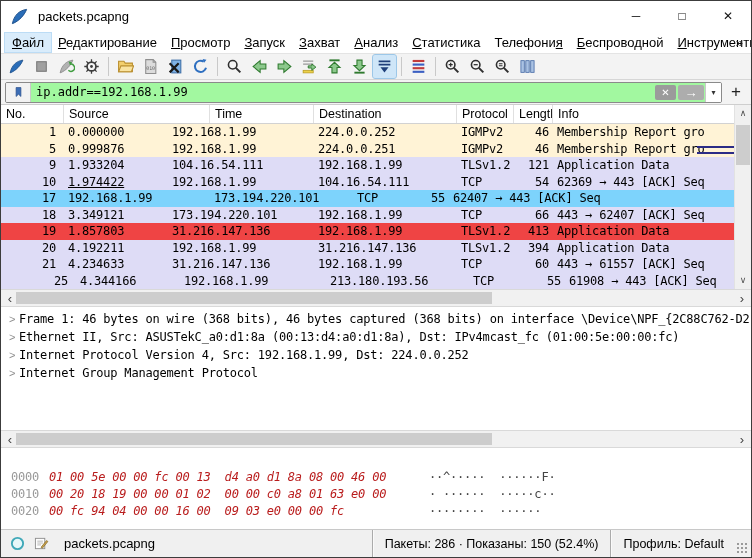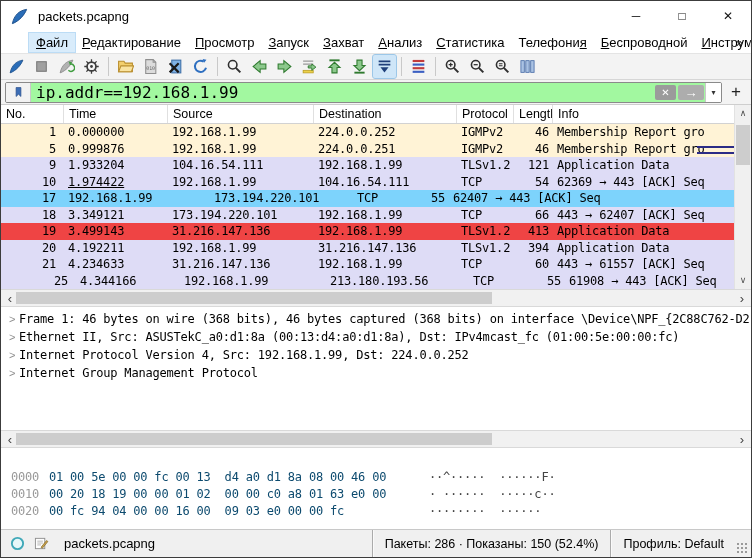--- a/index.html
+++ b/index.html
@@ -16,35 +16,35 @@
   
   .titlebar { flex: 0 0 30px; display: flex; align-items: center; background: #fff; }
   .title-icon { margin-left: 9px; display: flex; }
   .title-icon svg { width: 19px; height: 19px; }
   .title-text { margin-left: 9px; font-size: 13px; }
   .controls { margin-left: auto; display: flex; height: 100%; }
   .ctrl { width: 46px; display: flex; align-items: center; justify-content: center; font-size: 12px; color: #111; }
   
   .menubar { flex: 0 0 22px; display: flex; align-items: center; padding-left: 4px; font-size: 13px; position: relative; background: #fff; }
   .menu-item { padding: 2px 7px; white-space: nowrap; }
-  .menu-item.active { background: #d9ecfb; outline: 1px solid #bcdcf5; margin-left: 24px; }
+  .menu-item.active { background: #d9ecfb; outline: 1px solid #bcdcf5; }
   .menu-overflow { position: absolute; right: 8px; font-size: 13px; color: #222; }
   
   .toolbar { flex: 0 0 27px; background: #f3f3f3; border-top: 1px solid #e4e4e4; border-bottom: 1px solid #d6d6d6; display: flex; align-items: center; padding-left: 3px; }
   .tb-btn { width: 23px; height: 23px; display: flex; align-items: center; justify-content: center; margin: 0 1px; border-radius: 2px; }
   .tb-btn svg { width: 17px; height: 17px; }
   .tb-btn.pressed { background: #cfe6f8; outline: 1px solid #9cc7e8; }
   .tb-sep { width: 1px; height: 19px; background: #c9c9c9; margin: 0 4px; flex: 0 0 1px; }
   
   .filterbar { flex: 0 0 25px; background: #f3f3f3; border-bottom: 1px solid #cecece; display: flex; align-items: center; padding: 0 5px 0 4px; }
   .filter-field { flex: 1; height: 21px; display: flex; align-items: stretch; border: 1px solid #8a8a8a; border-radius: 2px; background: #fff; overflow: hidden; }
   .bookmark-btn { width: 25px; background: #f2f2f2; border-right: 1px solid #c9c9c9; display: flex; align-items: center; justify-content: center; }
   .bookmark-btn svg { width: 11px; height: 14px; }
   .filter-green { flex: 1; display: flex; align-items: center; }
-  .filter-input { flex: 1; border: none; outline: none; font-family: "DejaVu Sans Mono", monospace; font-size: 16px; padding: 0 5px; height: 100%; }
+  .filter-input { flex: 1; border: none; outline: none; font-family: "DejaVu Sans Mono", monospace; font-size: 12px; padding: 0 5px; height: 100%; }
   .f-btn { width: 21px; height: 15px; margin: 0 1px; background: #9b9b9b; color: #fff; border-radius: 2px; display: flex; align-items: center; justify-content: center; font-size: 10px; flex: 0 0 auto; }
   .f-btn.apply { width: 26px; background: #adadad; font-size: 13px; }
   .dropdown-btn { width: 16px; border-left: 1px solid #c9c9c9; background: #fff; display: flex; align-items: center; justify-content: center; font-size: 8px; color: #333; }
   .add-btn { width: 20px; text-align: center; font-size: 17px; color: #222; margin-left: 4px; }
   
   .pkt-section { flex: 0 0 184px; position: relative; background: #fff; }
   .pkt-header { position: absolute; top: 0; left: 0; right: 17px; height: 19px; display: flex; border-bottom: 1px solid #d2d2d2; background: #fff; }
   .hdr-cell { padding: 2px 0 0 5px; border-right: 1px solid #e0e0e0; font-size: 12.5px; overflow: hidden; white-space: nowrap; flex: 0 0 auto; }
   .pkt-rows { position: absolute; top: 19px; left: 0; right: 17px; bottom: 0; font-family: "DejaVu Sans Mono", monospace; font-size: 12px; letter-spacing: -0.2px; overflow: hidden; }
   .pkt-row { height: 16.5px; line-height: 16.5px; display: flex; }
@@ -63,21 +63,21 @@
   .hs-thumb { position: absolute; top: 2px; height: 12px; background: #cdcdcd; }
   
   .details { flex: 0 0 123px; background: #fff; font-family: "DejaVu Sans Mono", monospace; font-size: 12px; letter-spacing: -0.2px; padding-top: 3px; overflow: hidden; }
   .detail-row { height: 18px; display: flex; align-items: center; white-space: pre; }
   .expander { width: 14px; margin-left: 4px; color: #8f8f8f; font-size: 11px; text-align: center; flex: 0 0 14px; font-family: "Liberation Sans", sans-serif; }
   .detail-text { white-space: pre; }
   
   .hexpane { flex: 0 0 81px; background: #fff; font-family: "DejaVu Sans Mono", monospace; font-size: 12px; letter-spacing: -0.2px; padding-top: 22px; overflow: hidden; }
   .hex-row { height: 17px; display: flex; white-space: pre; }
   .hex-offset { color: #9a9a9a; width: 38px; margin-left: 10px; flex: 0 0 38px; }
-  .hex-bytes { width: 360px; flex: 0 0 360px; color: #0c4a6e; }
+  .hex-bytes { width: 360px; flex: 0 0 360px; color: #b91c1c; font-style: italic; }
   .hex-ascii { color: #444; margin-left: 20px; }
   
   .statusbar { flex: 0 0 28px; background: #f0f0f0; border-top: 1px solid #c8c8c8; display: flex; align-items: center; font-size: 12.5px; }
   .sb-icon { display: flex; align-items: center; margin-left: 9px; }
   .sb-icon svg { width: 15px; height: 15px; }
   .sb-file { margin-left: 15px; font-size: 13px; }
   .sb-right { margin-left: auto; display: flex; align-items: stretch; height: 100%; }
   .sb-sect { display: flex; align-items: center; padding: 0 12px; border-left: 1px solid #ababab; box-shadow: inset 1px 0 0 #fafafa; white-space: nowrap; }
   .grip { width: 13px; height: 13px; align-self: flex-end; margin: 0 2px 2px 0;
           background-image: radial-gradient(circle, #9a9a9a 1px, transparent 1.4px);
@@ -262,22 +262,22 @@
         <div class="f-btn apply">→</div>
       </div>
       <div class="dropdown-btn">▾</div>
     </div>
     <div class="add-btn">+</div>
   </div>
 
   <div class="pkt-section">
     <div class="pkt-header" id="pkt-header">
         <div class="hdr-cell" style="width: 63px;">No.</div>
+        <div class="hdr-cell" style="width: 146px;">Source</div>
         <div class="hdr-cell" style="width: 104px;">Time</div>
-        <div class="hdr-cell" style="width: 146px;">Source</div>
         <div class="hdr-cell" style="width: 143px;">Destination</div>
         <div class="hdr-cell" style="width: 57px;">Protocol</div>
         <div class="hdr-cell" style="width: 39px;">Length</div>
         <div class="hdr-cell" style="width: 183px;">Info</div>
       </div>
     <div class="pkt-rows" id="pkt-rows">
         <div class="pkt-row" style="background: rgb(255, 243, 214);">
           <div class="cell no" style="width: 63px;">1</div>
           <div class="cell time" style="width: 104px;">0.000000</div>
           <div class="cell source" style="width: 146px;">192.168.1.99</div>
@@ -325,21 +325,21 @@
           <div class="cell no" style="width: 63px;">18</div>
           <div class="cell time" style="width: 104px;">3.349121</div>
           <div class="cell source" style="width: 146px;">173.194.220.101</div>
           <div class="cell destination" style="width: 143px;">192.168.1.99</div>
           <div class="cell protocol" style="width: 57px;">TCP</div>
           <div class="cell length" style="width: 39px;">66</div>
           <div class="cell info" style="width: 183px;">443 → 62407 [ACK] Seq</div>
         </div>
         <div class="pkt-row" style="background: #ef4444;">
           <div class="cell no" style="width: 63px;">19</div>
-          <div class="cell time" style="width: 104px;">3.499143</div>
+          <div class="cell time" style="width: 104px;">1.857803</div>
           <div class="cell source" style="width: 146px;">31.216.147.136</div>
           <div class="cell destination" style="width: 143px;">192.168.1.99</div>
           <div class="cell protocol" style="width: 57px;">TLSv1.2</div>
           <div class="cell length" style="width: 39px;">413</div>
           <div class="cell info" style="width: 183px;">Application Data</div>
         </div>
         <div class="pkt-row" style="background: rgb(222, 220, 246);">
           <div class="cell no" style="width: 63px;">20</div>
           <div class="cell time" style="width: 104px;">4.192211</div>
           <div class="cell source" style="width: 146px;">192.168.1.99</div>

